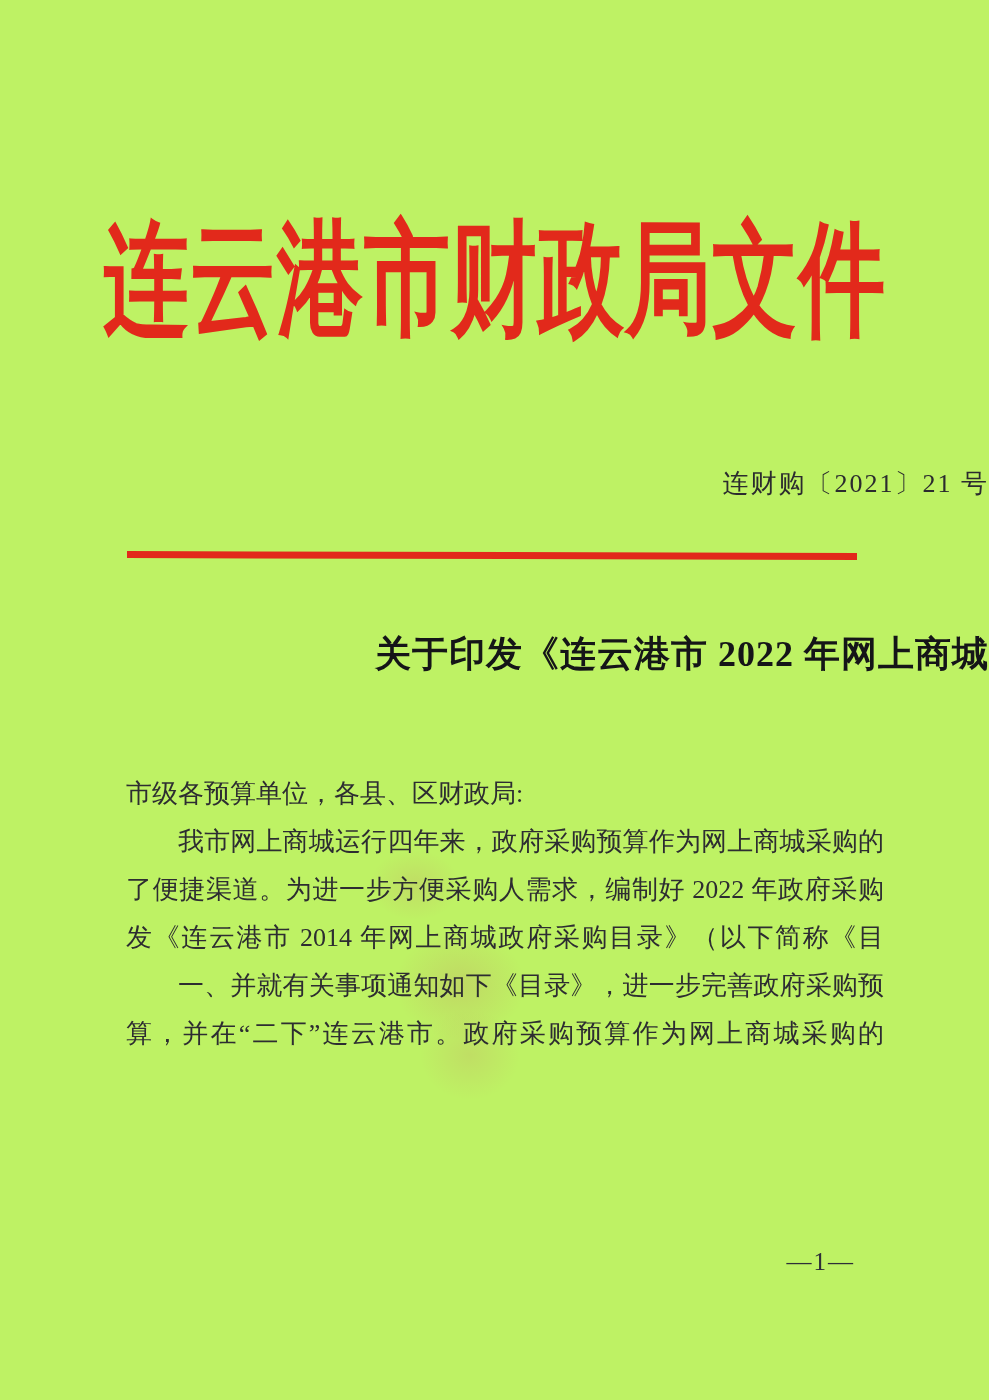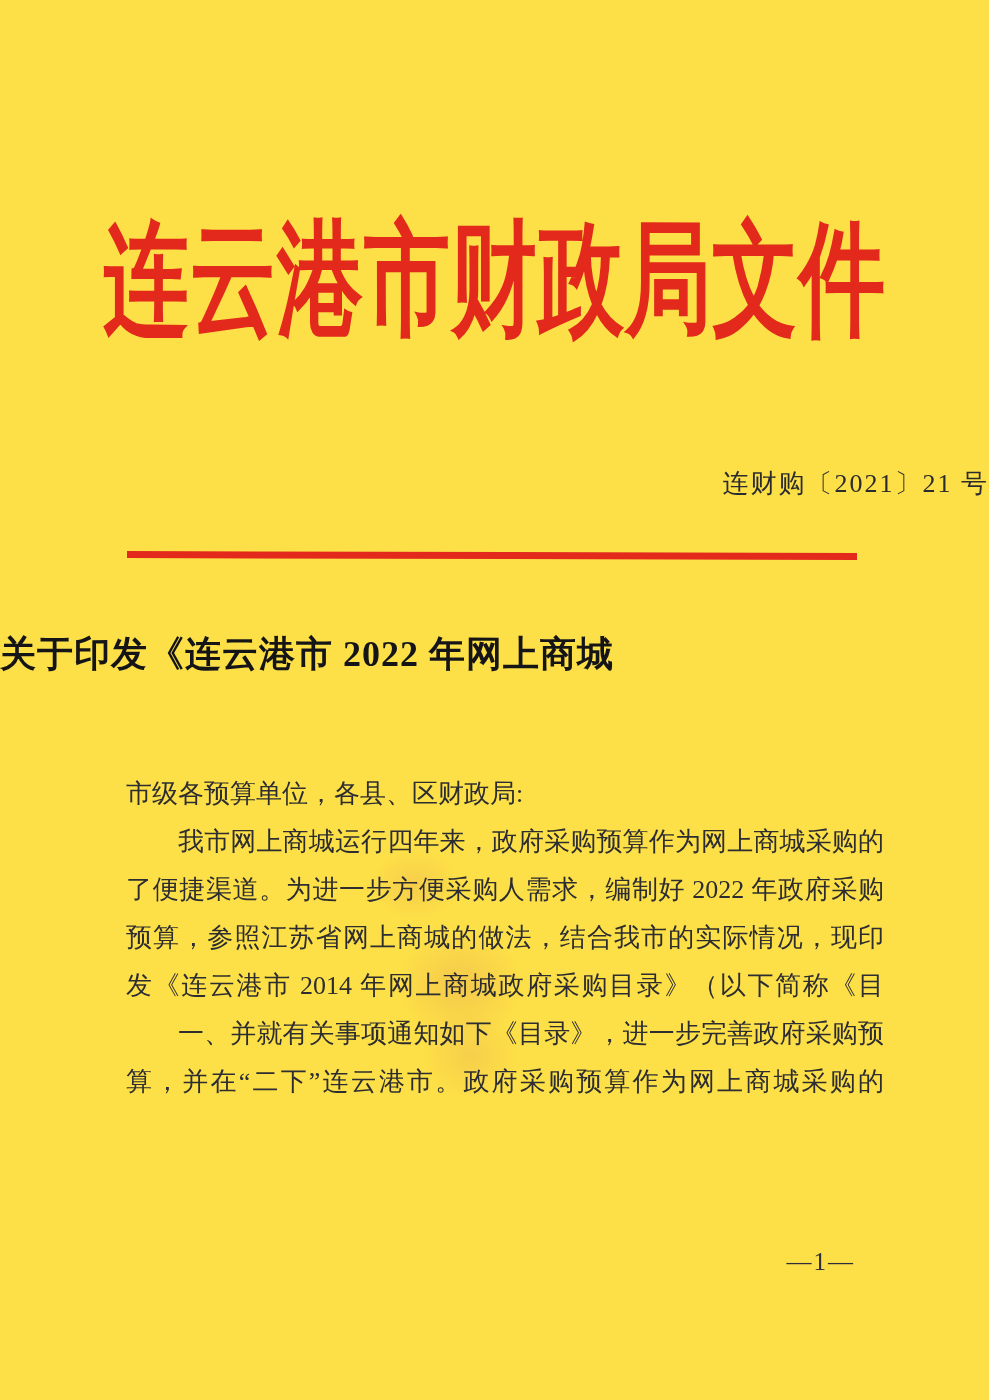--- a/index.html
+++ b/index.html
@@ -5,21 +5,21 @@
   html, body {
     margin: 0;
     padding: 0;
     background: #ffffff;
     font-family: "Liberation Serif", "DejaVu Serif", serif;
   }
   .paper {
     position: relative;
     width: 989px;
     height: 1400px;
-    background: #fde047;
+    background: #bef264;
     overflow: hidden;
   }
   
   .masthead {
     position: absolute;
     top: 240px;
     left: 0;
     width: 100%;
     text-align: center;
     line-height: 1;
@@ -55,21 +55,21 @@
     background: var(--red, #e2291b);
     transform: rotate(0.15deg);
   }
   
   .doc-title {
     position: absolute;
     top: 628px;
     left: 0;
     width: 100%;
     margin: 0;
-    text-align: left;
+    text-align: right;
     font-size: 36px;
     font-weight: 700;
     color: #151518;
     line-height: 53px;
     letter-spacing: 1px;
   }
   .title-line { display: block; white-space: nowrap; }
   
   .body-text {
     position: absolute;
@@ -129,21 +129,20 @@
   </h1>
 
   <div class="smudge s1"></div>
   <div class="smudge s2"></div>
   <div class="smudge s3"></div>
 
   <div class="body-text">
       <div class="body-line">市级各预算单位，各县、区财政局:</div>
       <div class="body-line indent fill">我市网上商城运行四年来，政府采购预算作为网上商城采购的</div>
       <div class="body-line fill">了便捷渠道。为进一步方便采购人需求，编制好 2022 年政府采购</div>
-      <div class="body-line fill">预算，参照江苏省网上商城的做法，结合我市的实际情况，现印</div>
       <div class="body-line fill">发《连云港市 2014 年网上商城政府采购目录》（以下简称《目</div>
       <div class="body-line indent fill">一、并就有关事项通知如下《目录》，进一步完善政府采购预</div>
       <div class="body-line fill">算，并在“二下”连云港市。政府采购预算作为网上商城采购的</div>
     </div>
 
   <div class="page-number">—1—</div>
 
 </div>
 
 </body></html>

